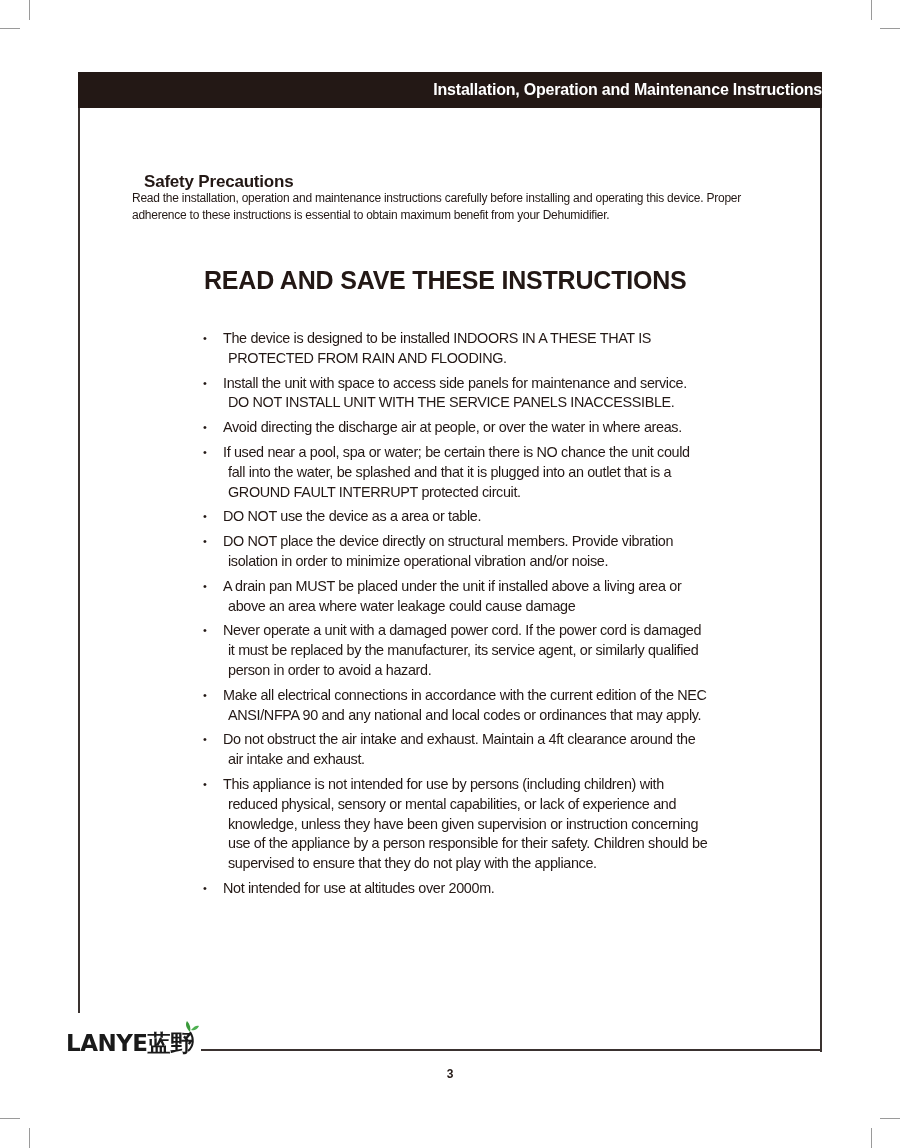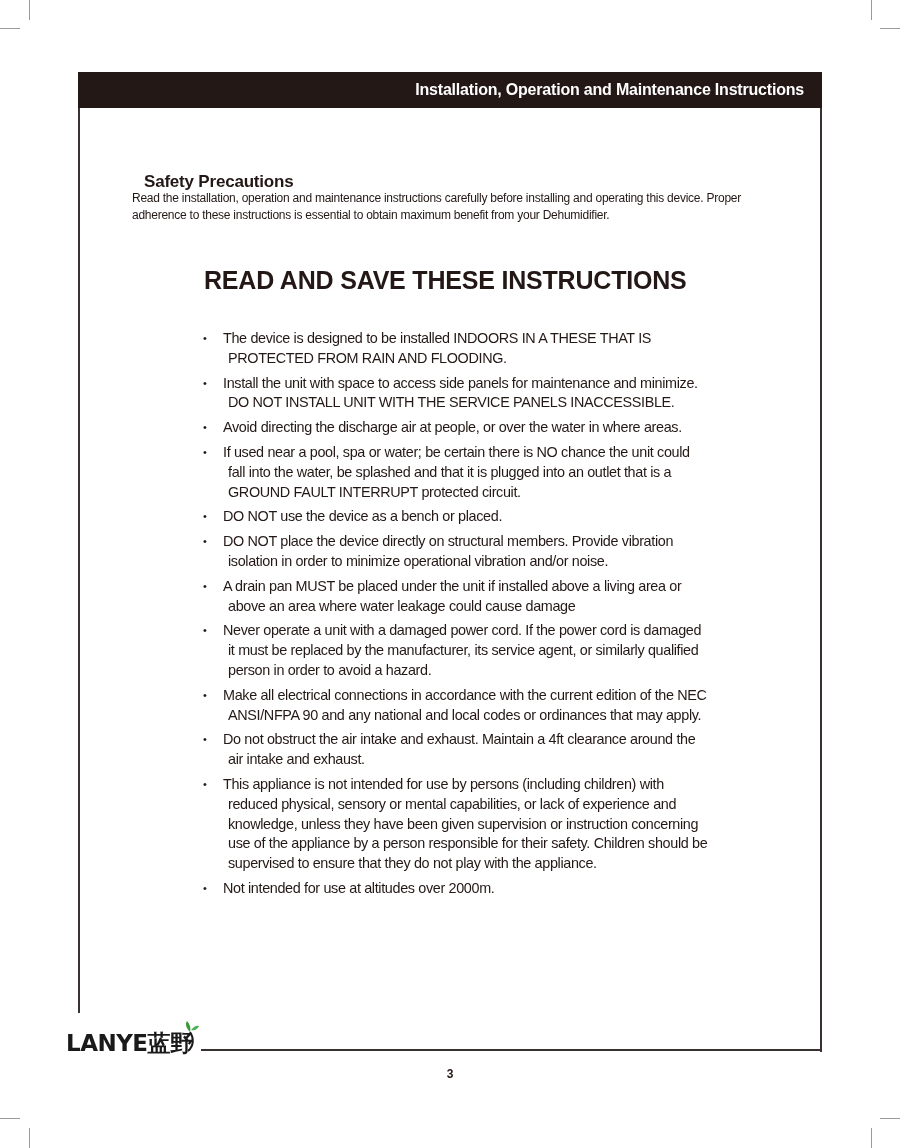--- a/index.html
+++ b/index.html
@@ -12,21 +12,21 @@
     .crop.h { height: 1px; width: 20px; }
 
     .frame-left { position: absolute; left: 78px; top: 72px; width: 2px; height: 941px; background: #3a3230; }
     .frame-right { position: absolute; left: 820px; top: 72px; width: 2px; height: 980px; background: #3a3230; }
     .frame-bottom { position: absolute; left: 201px; top: 1049px; width: 621px; height: 2px; background: #3a3230; }
 
     .header-bar {
       position: absolute; left: 78px; top: 72px; width: 744px; height: 36px;
       background: #231815; color: #ffffff;
       display: flex; align-items: center; justify-content: flex-end;
-      box-sizing: border-box; padding-right: 18px;
+      box-sizing: border-box; padding-right: 0;
     }
     .header-title { font-size: 16px; font-weight: bold; letter-spacing: -0.2px; }
 
     .section-title { position: absolute; left: 128px; top: 156px; font-size: 17px; font-weight: bold; margin: 16px; letter-spacing: -0.2px; }
     .intro {
       position: absolute; left: 128px; top: 186px; width: 660px;
       font-size: 12px; line-height: 17px; margin: 4px; letter-spacing: -0.25px;
     }
     .main-heading {
       position: absolute; left: 204px; top: 266px; margin: 0;
@@ -69,33 +69,33 @@
 
 <h1 class="main-heading">READ AND SAVE THESE INSTRUCTIONS</h1>
 
 <ul class="bullets">
   <li class="bullet-item">
       <span class="bullet-dot">•</span>
       <span class="bullet-text">The device is designed to be installed INDOORS IN A THESE THAT IS PROTECTED FROM RAIN AND FLOODING.</span>
     </li>
   <li class="bullet-item">
       <span class="bullet-dot">•</span>
-      <span class="bullet-text">Install the unit with space to access side panels for maintenance and minimize. DO NOT INSTALL UNIT WITH THE SERVICE PANELS INACCESSIBLE.</span>
+      <span class="bullet-text">Install the unit with space to access side panels for maintenance and service. DO NOT INSTALL UNIT WITH THE SERVICE PANELS INACCESSIBLE.</span>
     </li>
   <li class="bullet-item">
       <span class="bullet-dot">•</span>
       <span class="bullet-text">Avoid directing the discharge air at people, or over the water in where areas.</span>
     </li>
   <li class="bullet-item">
       <span class="bullet-dot">•</span>
       <span class="bullet-text">If used near a pool, spa or water; be certain there is NO chance the unit could fall into the water, be splashed and that it is plugged into an outlet that is a GROUND FAULT INTERRUPT protected circuit.</span>
     </li>
   <li class="bullet-item">
       <span class="bullet-dot">•</span>
-      <span class="bullet-text">DO NOT use the device as a bench or placed.</span>
+      <span class="bullet-text">DO NOT use the device as a area or table.</span>
     </li>
   <li class="bullet-item">
       <span class="bullet-dot">•</span>
       <span class="bullet-text">DO NOT place the device directly on structural members. Provide vibration isolation in order to minimize operational vibration and/or noise.</span>
     </li>
   <li class="bullet-item">
       <span class="bullet-dot">•</span>
       <span class="bullet-text">A drain pan MUST be placed under the unit if installed above a living area or above an area where water leakage could cause damage</span>
     </li>
   <li class="bullet-item">

